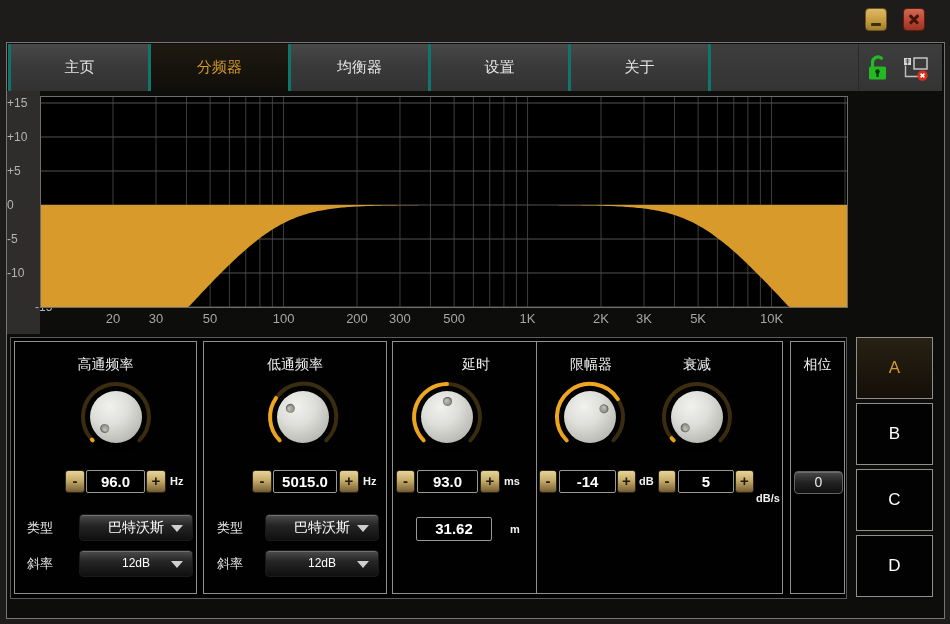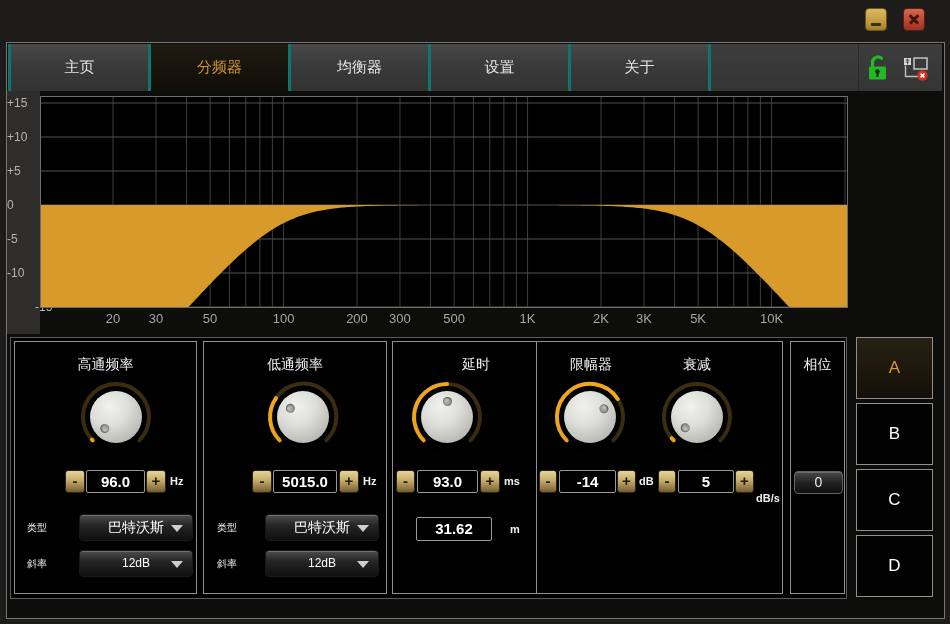--- a/index.html
+++ b/index.html
@@ -47,21 +47,21 @@
   .dot{position:absolute;left:50%;top:50%;width:9px;height:9px;margin:-4.5px 0 0 -4.5px;border-radius:50%;
        background:radial-gradient(circle at 35% 30%,#cacac4,#8d8d85 70%,#78786f);
        box-shadow:inset 0 1px 2px rgba(0,0,0,.55);transform:rotate(var(--a)) translateY(-16px);}
   
   .stepper{position:absolute;width:20px;height:23px;border-radius:3px;box-sizing:border-box;
            background:linear-gradient(#e6d49a,#c6ac6a 45%,#8d7442 85%,#6f5a31);border:1px solid #2e2414;
            color:#231b0a;font-size:15px;font-weight:bold;line-height:20px;text-align:center;}
   .vfield{position:absolute;height:23px;background:#000;border:1px solid #9a9a94;border-radius:2px;
           box-sizing:border-box;color:#fff;font-size:15px;font-weight:bold;text-align:center;line-height:21px;}
   .unit{position:absolute;color:#f2f2f2;font-size:11px;font-weight:bold;line-height:23px;}
-  .rowlabel{position:absolute;color:#ececec;font-size:10px;line-height:27px;}
+  .rowlabel{position:absolute;color:#ececec;font-size:13px;line-height:27px;}
   .dd{position:absolute;width:114px;height:27px;border-radius:4px;box-sizing:border-box;
       background:linear-gradient(#4d4d4d,#262626 40%,#0f0f0f);border:1px solid #191919;
       box-shadow:inset 0 1px 0 rgba(255,255,255,.22);color:#fff;font-size:14px;text-align:center;line-height:25px;}
   .dd.small{font-size:12px;}
   .tri{position:absolute;right:9px;top:10px;width:0;height:0;border-left:6px solid transparent;
        border-right:6px solid transparent;border-top:7px solid #cfcfcf;}
   .phase-btn{position:absolute;left:3px;top:129px;width:49px;height:23px;border-radius:4px;box-sizing:border-box;
        background:linear-gradient(#4a4a4a,#222 50%,#0f0f0f);border:1px solid #636363;
        box-shadow:inset 0 1px 0 rgba(255,255,255,.2);color:#eaeaea;font-size:14px;text-align:center;line-height:21px;}
   

